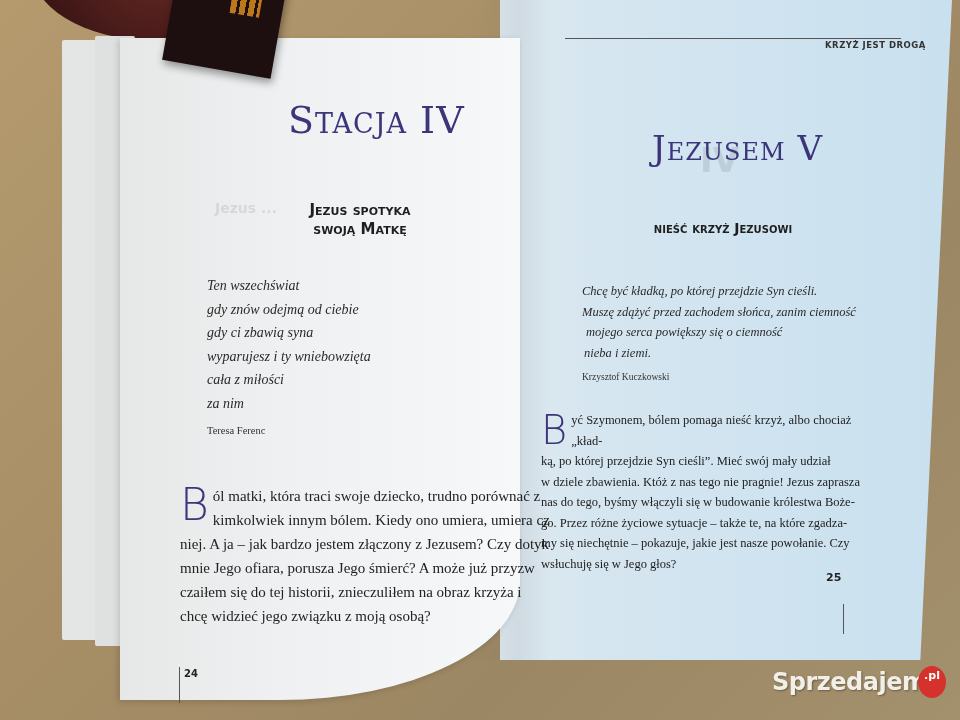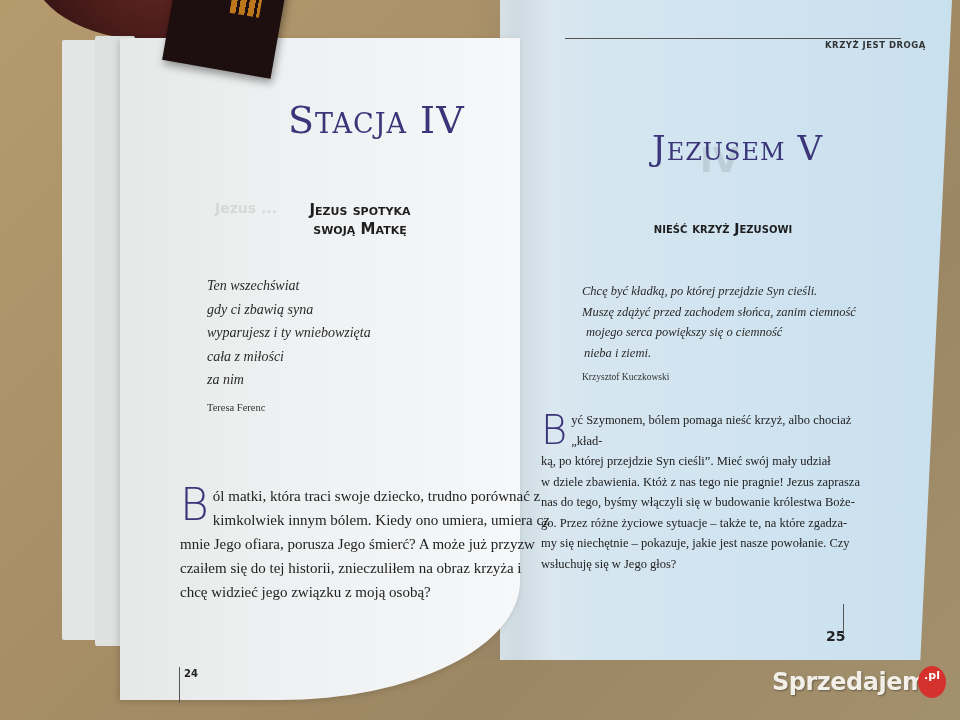--- a/index.html
+++ b/index.html
@@ -114,49 +114,51 @@
   <span class="dropcap" style="font-size:40px;line-height:34px;">B</span>
   <div>yć Szymonem, bólem pomaga nieść krzyż, albo chociaż „kład-</div>
   <div>ką, po której przejdzie Syn cieśli”. Mieć swój mały udział</div>
   <div>w dziele zbawienia. Któż z nas tego nie pragnie! Jezus zaprasza</div>
   <div>nas do tego, byśmy włączyli się w budowanie królestwa Boże-</div>
   <div>go. Przez różne życiowe sytuacje – także te, na które zgadza-</div>
   <div>my się niechętnie – pokazuje, jakie jest nasze powołanie. Czy</div>
   <div>wsłuchuję się w Jego głos?</div>
 </div>
 
-<div class="page-num" style="left:826px;top:628px;font-size:14px;">25</div>
+<div class="page-num" style="left:826px;top:571px;font-size:11px;">25</div>
 <div style="position:absolute;left:843px;top:604px;width:1px;height:30px;background:#555;"></div>
 
 <div class="gutter-shade"></div>
 
 <div class="page-left"></div>
 
 <div class="ghost" style="left:215px;top:200px;font-size:14px;">Jezus ...</div>
 
 <div class="chapter-title" style="left:265px;top:98px;font-size:38px;font-variant:small-caps;margin-left:23px;">Stacja IV</div>
 
 <div class="subtitle" style="left:255px;top:201px;width:210px;font-size:15px;">
   <div>Jezus spotyka</div>
   <div>swoją Matkę</div>
 </div>
 
 <div class="poem" style="left:207px;top:274px;">
   <div>Ten wszechświat</div>
+  <div>gdy znów odejmą od ciebie</div>
   <div>gdy ci zbawią syna</div>
   <div>wyparujesz i ty wniebowzięta</div>
   <div>cała z miłości</div>
   <div>za nim</div>
   <div class="author">Teresa Ferenc</div>
 </div>
 
 <div class="body-text" style="left:180px;top:484px;width:330px;">
   <span class="dropcap">B</span>
   <div style="white-space:nowrap;">ól matki, która traci swoje dziecko, trudno porównać z</div>
   <div style="white-space:nowrap;">kimkolwiek innym bólem. Kiedy ono umiera, umiera cz</div>
+  <div style="white-space:nowrap;">niej. A ja – jak bardzo jestem złączony z Jezusem? Czy dotyk</div>
   <div style="white-space:nowrap;">mnie Jego ofiara, porusza Jego śmierć? A może już przyzw</div>
   <div style="white-space:nowrap;">czaiłem się do tej historii, znieczuliłem na obraz krzyża i</div>
   <div style="white-space:nowrap;">chcę widzieć jego związku z moją osobą?</div>
 </div>
 
 <div style="position:absolute;left:179px;top:667px;width:1px;height:36px;background:#555;"></div>
 <div class="page-num" style="left:184px;top:668px;">24</div>
 
 <div class="cd-case">
 

